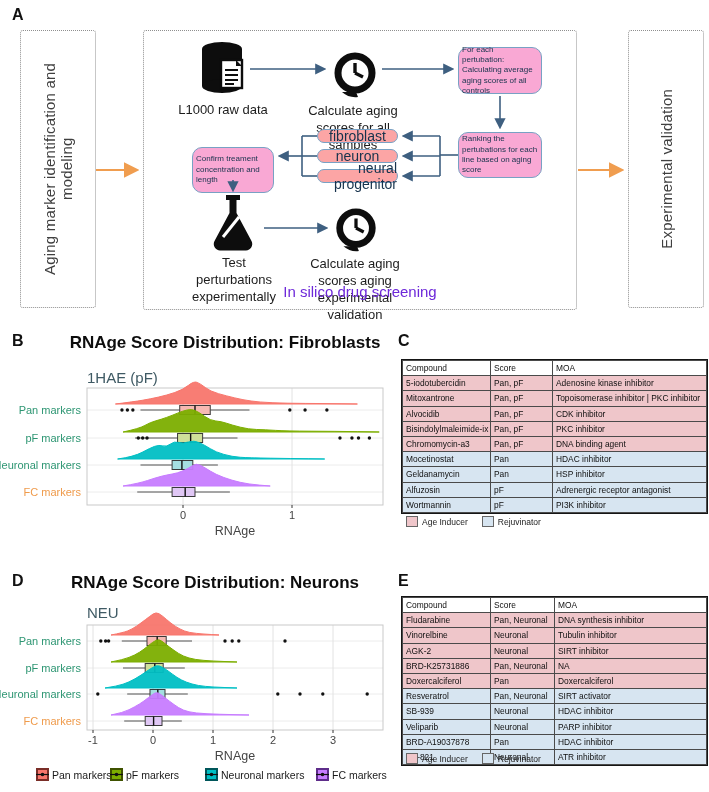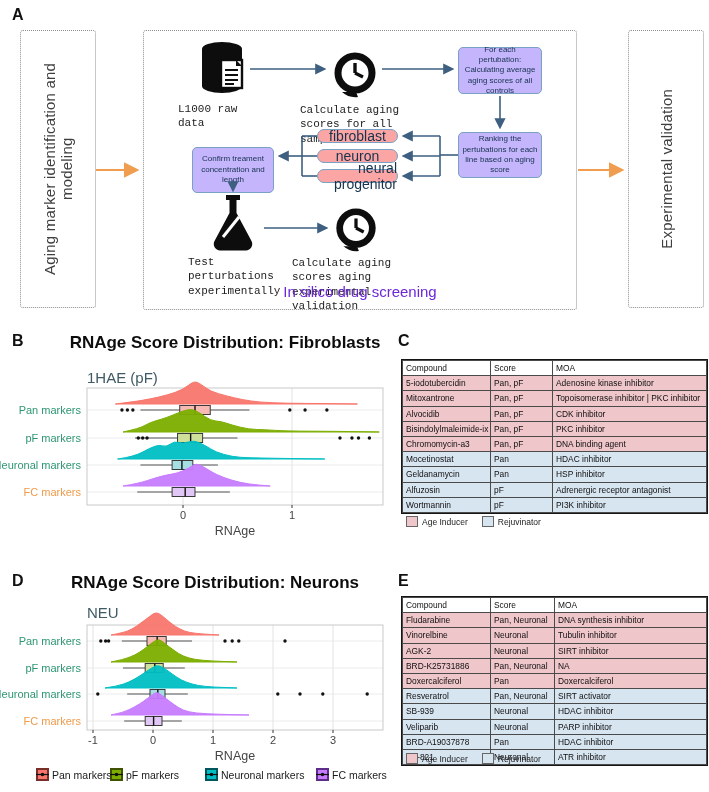--- a/index.html
+++ b/index.html
@@ -3,27 +3,27 @@
 <meta charset="utf-8">
 <style>
   html,body{margin:0;padding:0;background:#fff;}
   body{width:709px;height:792px;position:relative;font-family:"Liberation Sans",sans-serif;overflow:hidden;}
   .abs{position:absolute;}
   .panel-label{font-size:16px;font-weight:700;color:#111;}
   .dotted-box{border:1.2px dotted #8f8f8f;border-radius:3px;background:#fff;
     display:flex;align-items:center;justify-content:center;}
   .vtext{writing-mode:vertical-rl;transform:rotate(180deg);font-size:15px;color:#3f3f3f;
     text-align:center;letter-spacing:.2px;}
-  .flow-box{background:#c4b5fd;border:1.4px solid #78a1c4;border-radius:5px;
-    display:flex;align-items:center;justify-content:center;text-align:center;
+  .flow-box{background:#f9a8d4;border:1.4px solid #78a1c4;border-radius:10px;
+    display:flex;align-items:center;justify-content:center;text-align:left;
     font-size:8px;line-height:1.3;color:#16324c;padding:2px 3px;box-sizing:border-box;}
   .flow-pill{background:#fca5a5;border:1.3px solid #78a1c4;border-radius:8px;
     display:flex;align-items:center;justify-content:center;text-align:right;
     font-size:14px;color:#16324c;box-sizing:border-box;}
-  .flow-caption{font-size:11px;color:#1c1c1c;text-align:left;line-height:1.3;font-family:Liberation Mono, monospace;}
+  .flow-caption{font-size:13px;color:#1c1c1c;text-align:center;line-height:1.3;}
   .silico-caption{font-size:15px;color:#6d28d9;}
   .chart-title{font-size:17px;font-weight:700;color:#0d0d0d;text-align:center;}
   .sci-table{border-collapse:collapse;table-layout:fixed;width:304px;
     font-size:8.4px;color:#101010;}
   .sci-table td,.sci-table th{border:1px solid #4a4a4a;padding:1.5px 3px;height:11.2px;
     overflow:hidden;white-space:nowrap;text-align:left;vertical-align:middle;font-weight:400;}
   .sci-table th{font-weight:400;background:#fff;}
   .sci-table{border:1.5px solid #151515;outline:.5px solid #151515;}
   .row-pink td{background:#efc6ca;}
   .row-blue td{background:#d7e5f1;}

